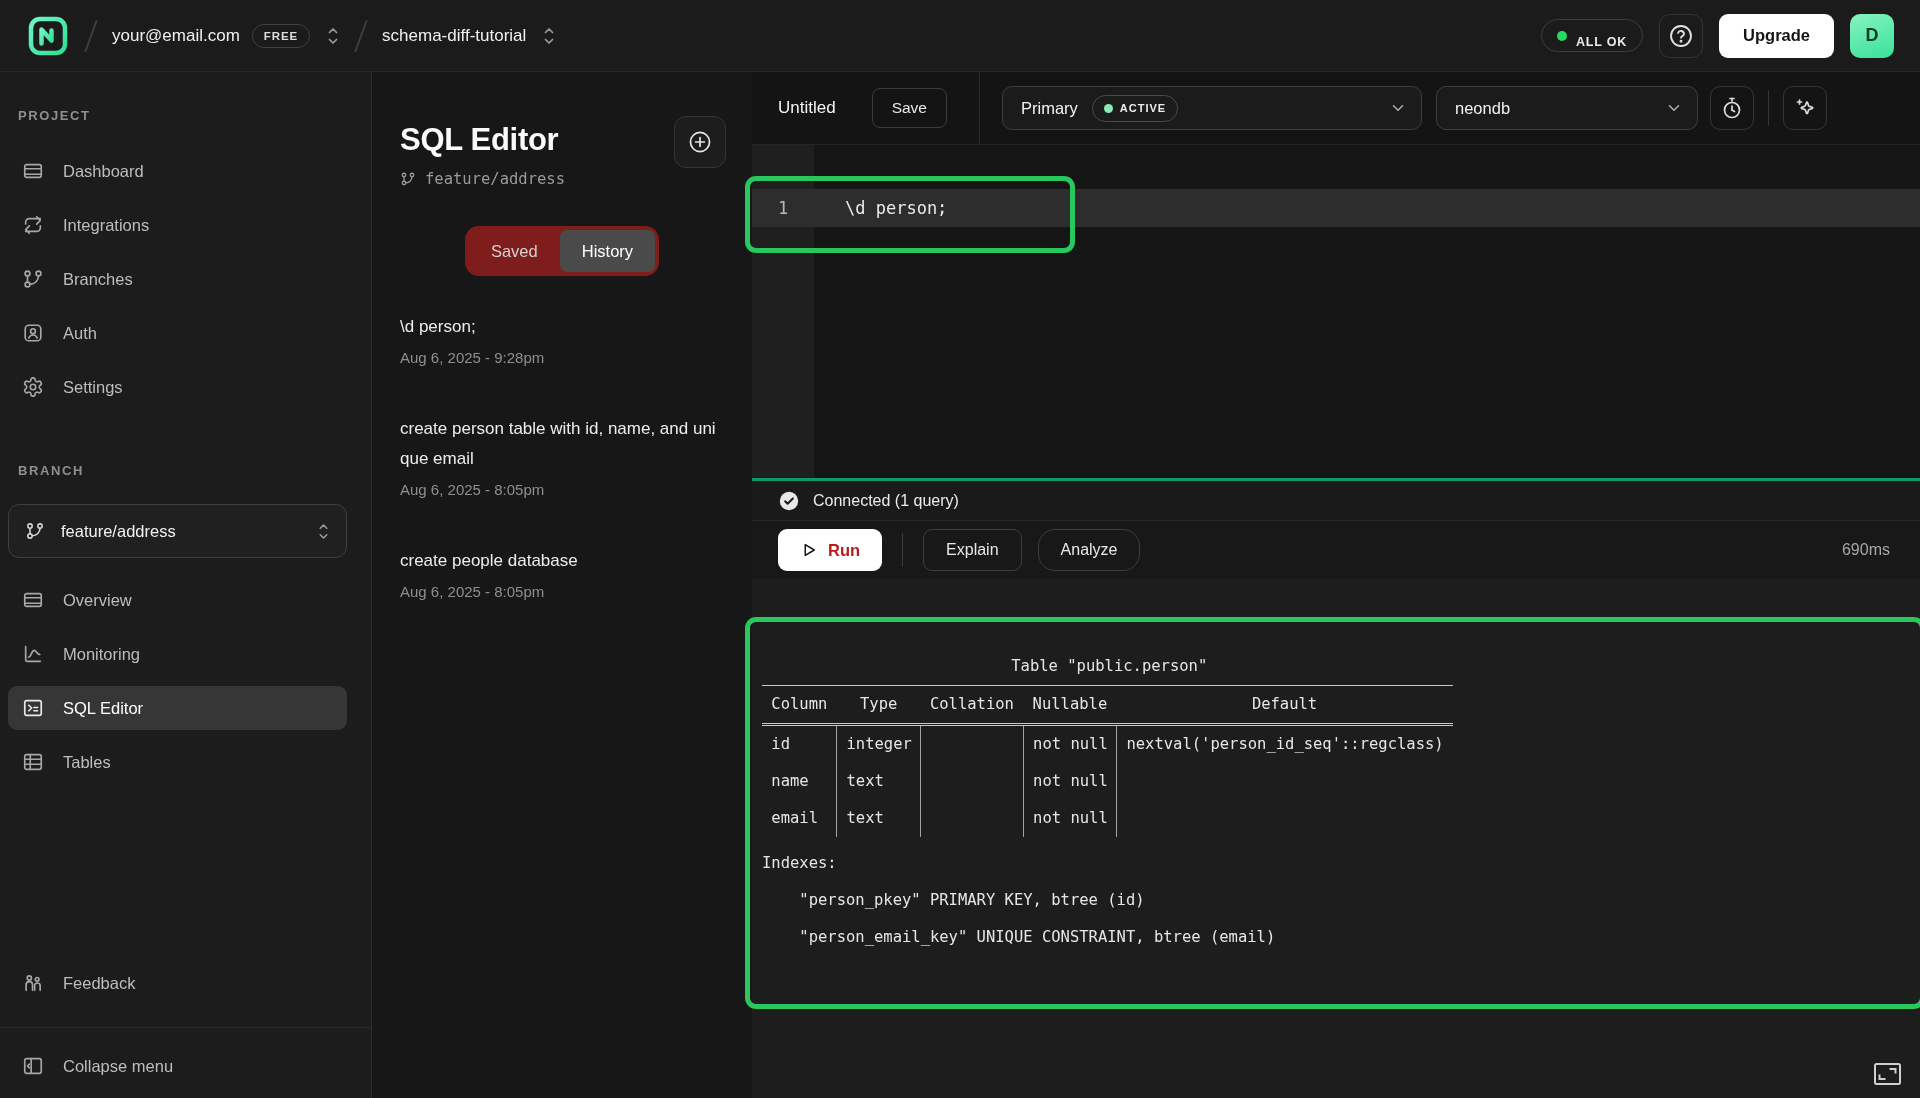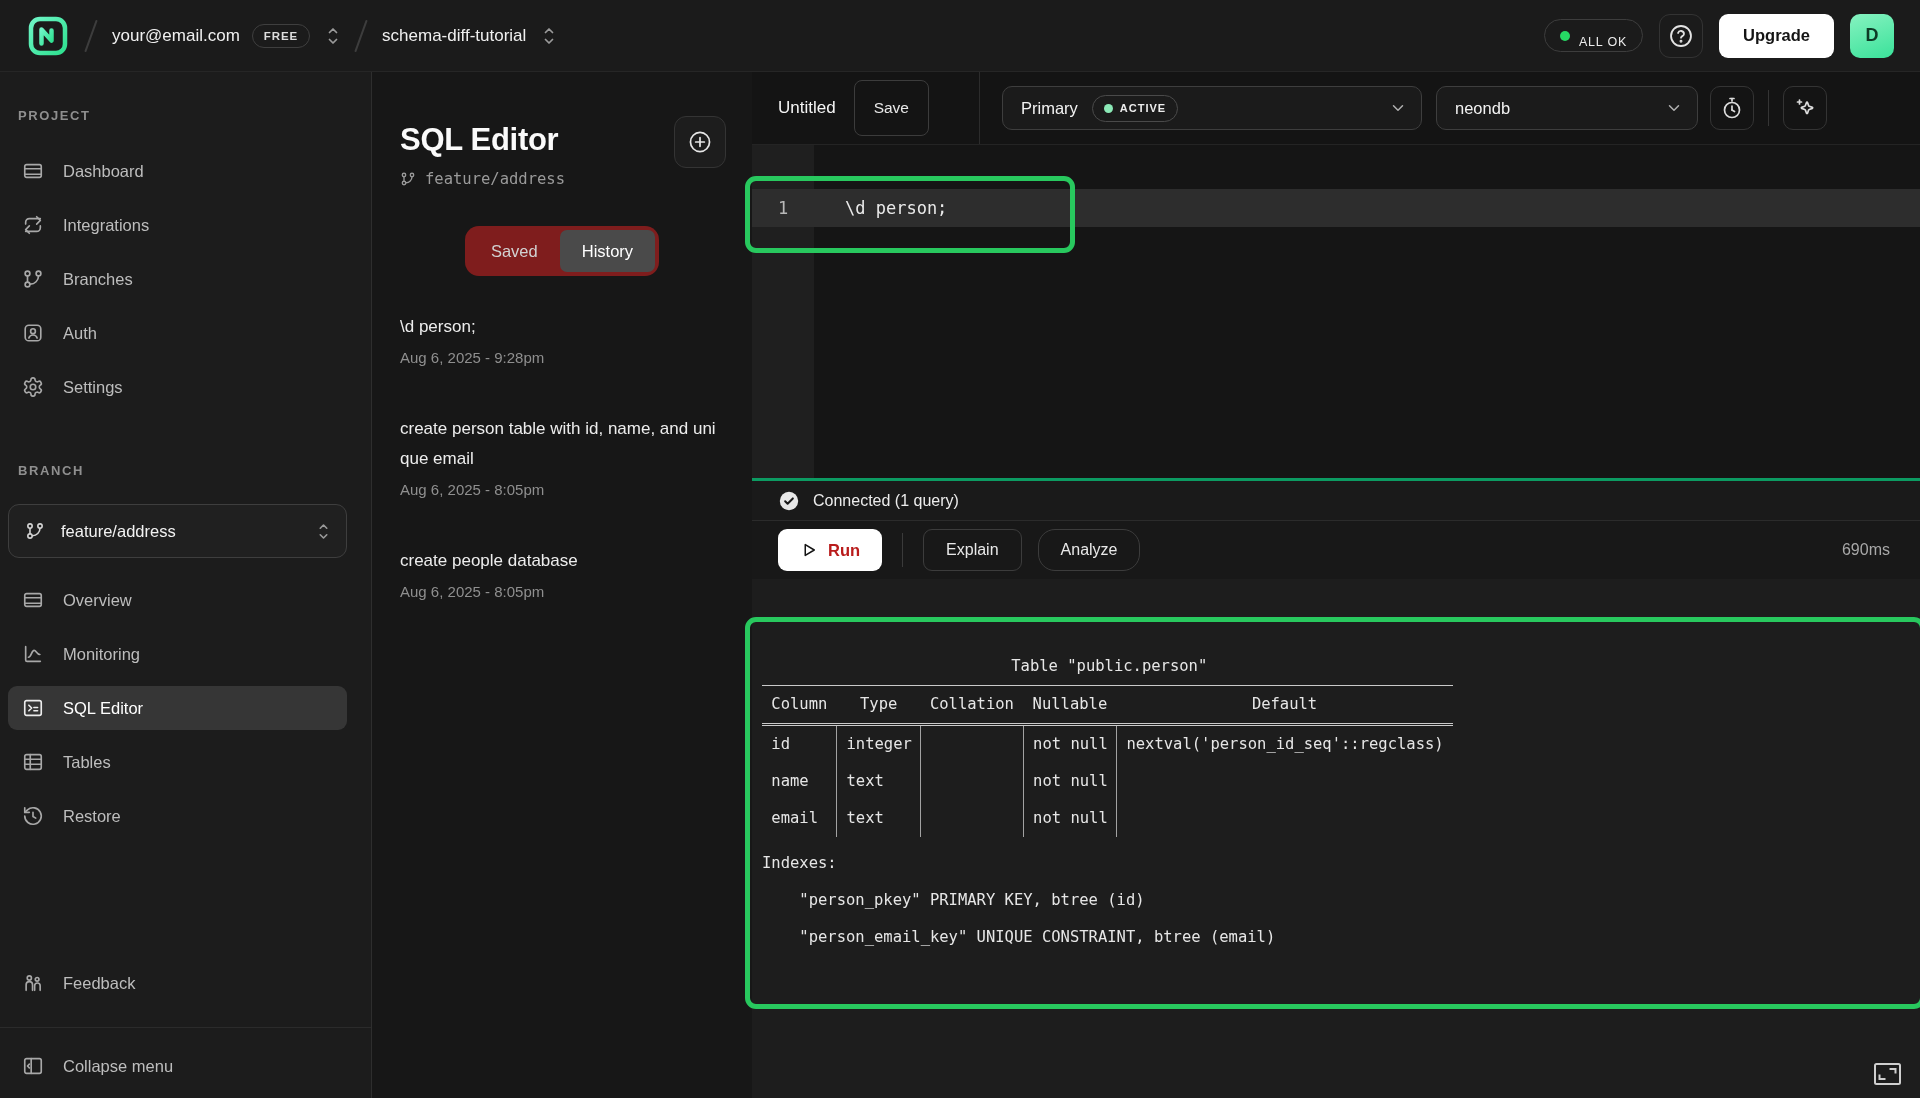--- a/index.html
+++ b/index.html
@@ -27,21 +27,21 @@
     border:1px solid #3f3f3f; border-radius:999px; padding:5px 11px;
     font-size:11.5px; font-weight:700; letter-spacing:.9px; color:#dedede;
   }
   .sel-chevrons { color:#9a9a9a; margin-left:4px; }
   .topbar-right { margin-left:auto; display:flex; align-items:center; gap:16px; }
   .status-pill {
     display:flex; align-items:center; gap:9px; border:1px solid #3d3d3d;
     border-radius:999px; height:33px; padding:0 15px; cursor:pointer;
   }
   .dot { width:10px; height:10px; border-radius:50%; }
-  .status-pill .label { font-size:12.5px; font-weight:400; letter-spacing:.8px; color:#ececec;margin-top:12px; }
+  .status-pill .label { font-size:12.5px; font-weight:700; letter-spacing:.8px; color:#ececec;margin-top:12px; }
   .help-btn {
     width:44px; height:44px; border:1px solid #333; border-radius:11px; background:transparent;
     display:flex; align-items:center; justify-content:center; color:#e3e3e3; cursor:pointer;
   }
   .upgrade-btn {
     height:44px; padding:0 24px; background:#fff; color:#151515; border:none;
     border-radius:9px; font-size:16.5px; font-weight:600; font-family:inherit; cursor:pointer;
   }
   .avatar {
     width:44px; height:44px; border-radius:10px; cursor:pointer;
@@ -108,21 +108,21 @@
 
   
   .workspace { flex:1; display:flex; flex-direction:column; background:#141414; min-width:0; }
   .ws-header { height:73px; flex:0 0 73px; display:flex; border-bottom:1px solid #242424; }
   .ws-header-left {
     width:228px; flex:0 0 228px; display:flex; align-items:center;
     padding-left:26px; border-right:1px solid #2c2c2c;
   }
   .ws-tab-name { font-size:17px; color:#f5f5f5; cursor:pointer; }
   .save-btn {
-    margin-left:18px; height:56px; padding:0 19px; background:transparent; color:#e8e8e8;
+    margin-left:36px; height:40px; padding:0 19px; background:transparent; color:#e8e8e8;
     border:1px solid #3c3c3c; border-radius:8px; font-size:15.5px; font-family:inherit; cursor:pointer;
   }
   .ws-header-right { flex:1; display:flex; align-items:center; padding-left:22px; }
   .select-ctl {
     height:44px; border:1px solid #3e3e3e; border-radius:10px; background:#1b1b1b;
     display:flex; align-items:center; padding:0 14px 0 18px; cursor:pointer;
   }
   .select-ctl .val { font-size:16.5px; color:#f2f2f2; }
   .select-ctl .chev { margin-left:auto; color:#b0b0b0; display:flex; }
   .compute-select { width:420px; }
@@ -364,30 +364,20 @@
     <div class="nav-item">
       <span class="nicon">
         <svg class="ic" width="22" height="22" viewBox="0 0 24 24" fill="none" stroke="currentColor" stroke-width="1.8" stroke-linecap="round" stroke-linejoin="round">
             <rect x="3" y="4" width="18" height="16" rx="2"></rect>
             <path d="M3 9h18"></path>
             <path d="M3 14.5h18"></path>
             <path d="M9 4v16"></path>
           </svg>
       </span>
       <span>Tables</span>
-    </div>
-    <div class="nav-item">
-      <span class="nicon">
-        <svg class="ic" width="22" height="22" viewBox="0 0 24 24" fill="none" stroke="currentColor" stroke-width="1.8" stroke-linecap="round" stroke-linejoin="round">
-            <path d="M3 12a9 9 0 1 0 3-6.7L3 8"></path>
-            <path d="M3 3v5h5"></path>
-            <path d="M12 8v4.5l3 1.8"></path>
-          </svg>
-      </span>
-      <span>Restore</span>
     </div>
 
     <div class="sidebar-bottom">
       <div class="nav-item">
         <span class="nicon">
           <svg class="ic" width="22" height="22" viewBox="0 0 24 24" fill="none" stroke="currentColor" stroke-width="1.8" stroke-linecap="round" stroke-linejoin="round">
               <circle cx="8" cy="6.5" r="2.3"></circle>
               <path d="M4.5 20v-6a3.5 3.5 0 0 1 7 0v6"></path>
               <circle cx="16.5" cy="8" r="2"></circle>
               <path d="M13.8 20v-5a3 3 0 0 1 6 0v5"></path>

